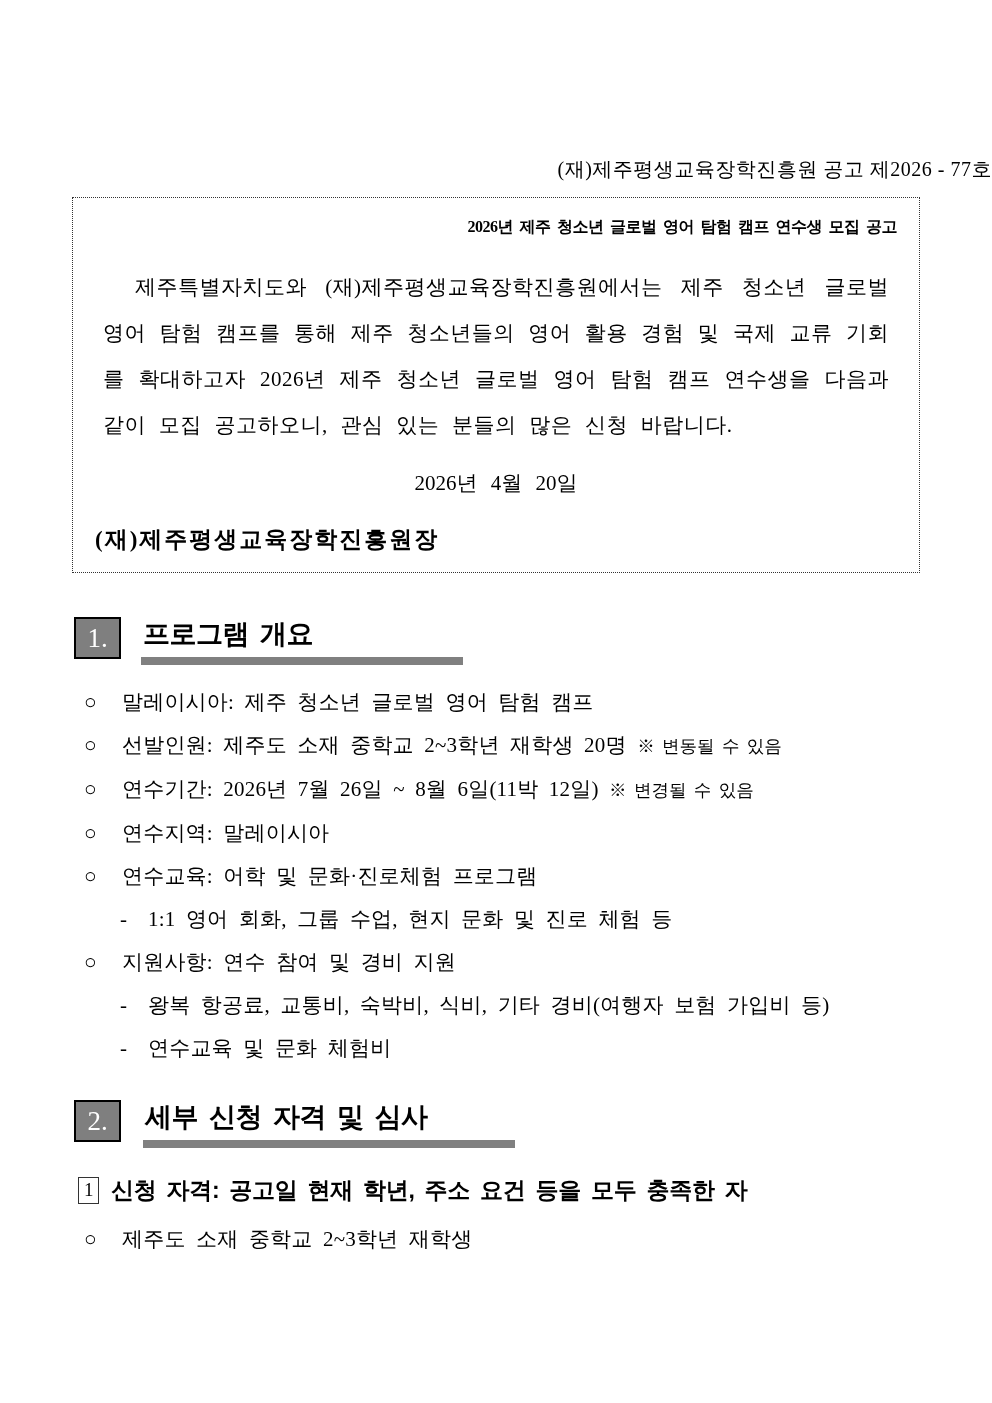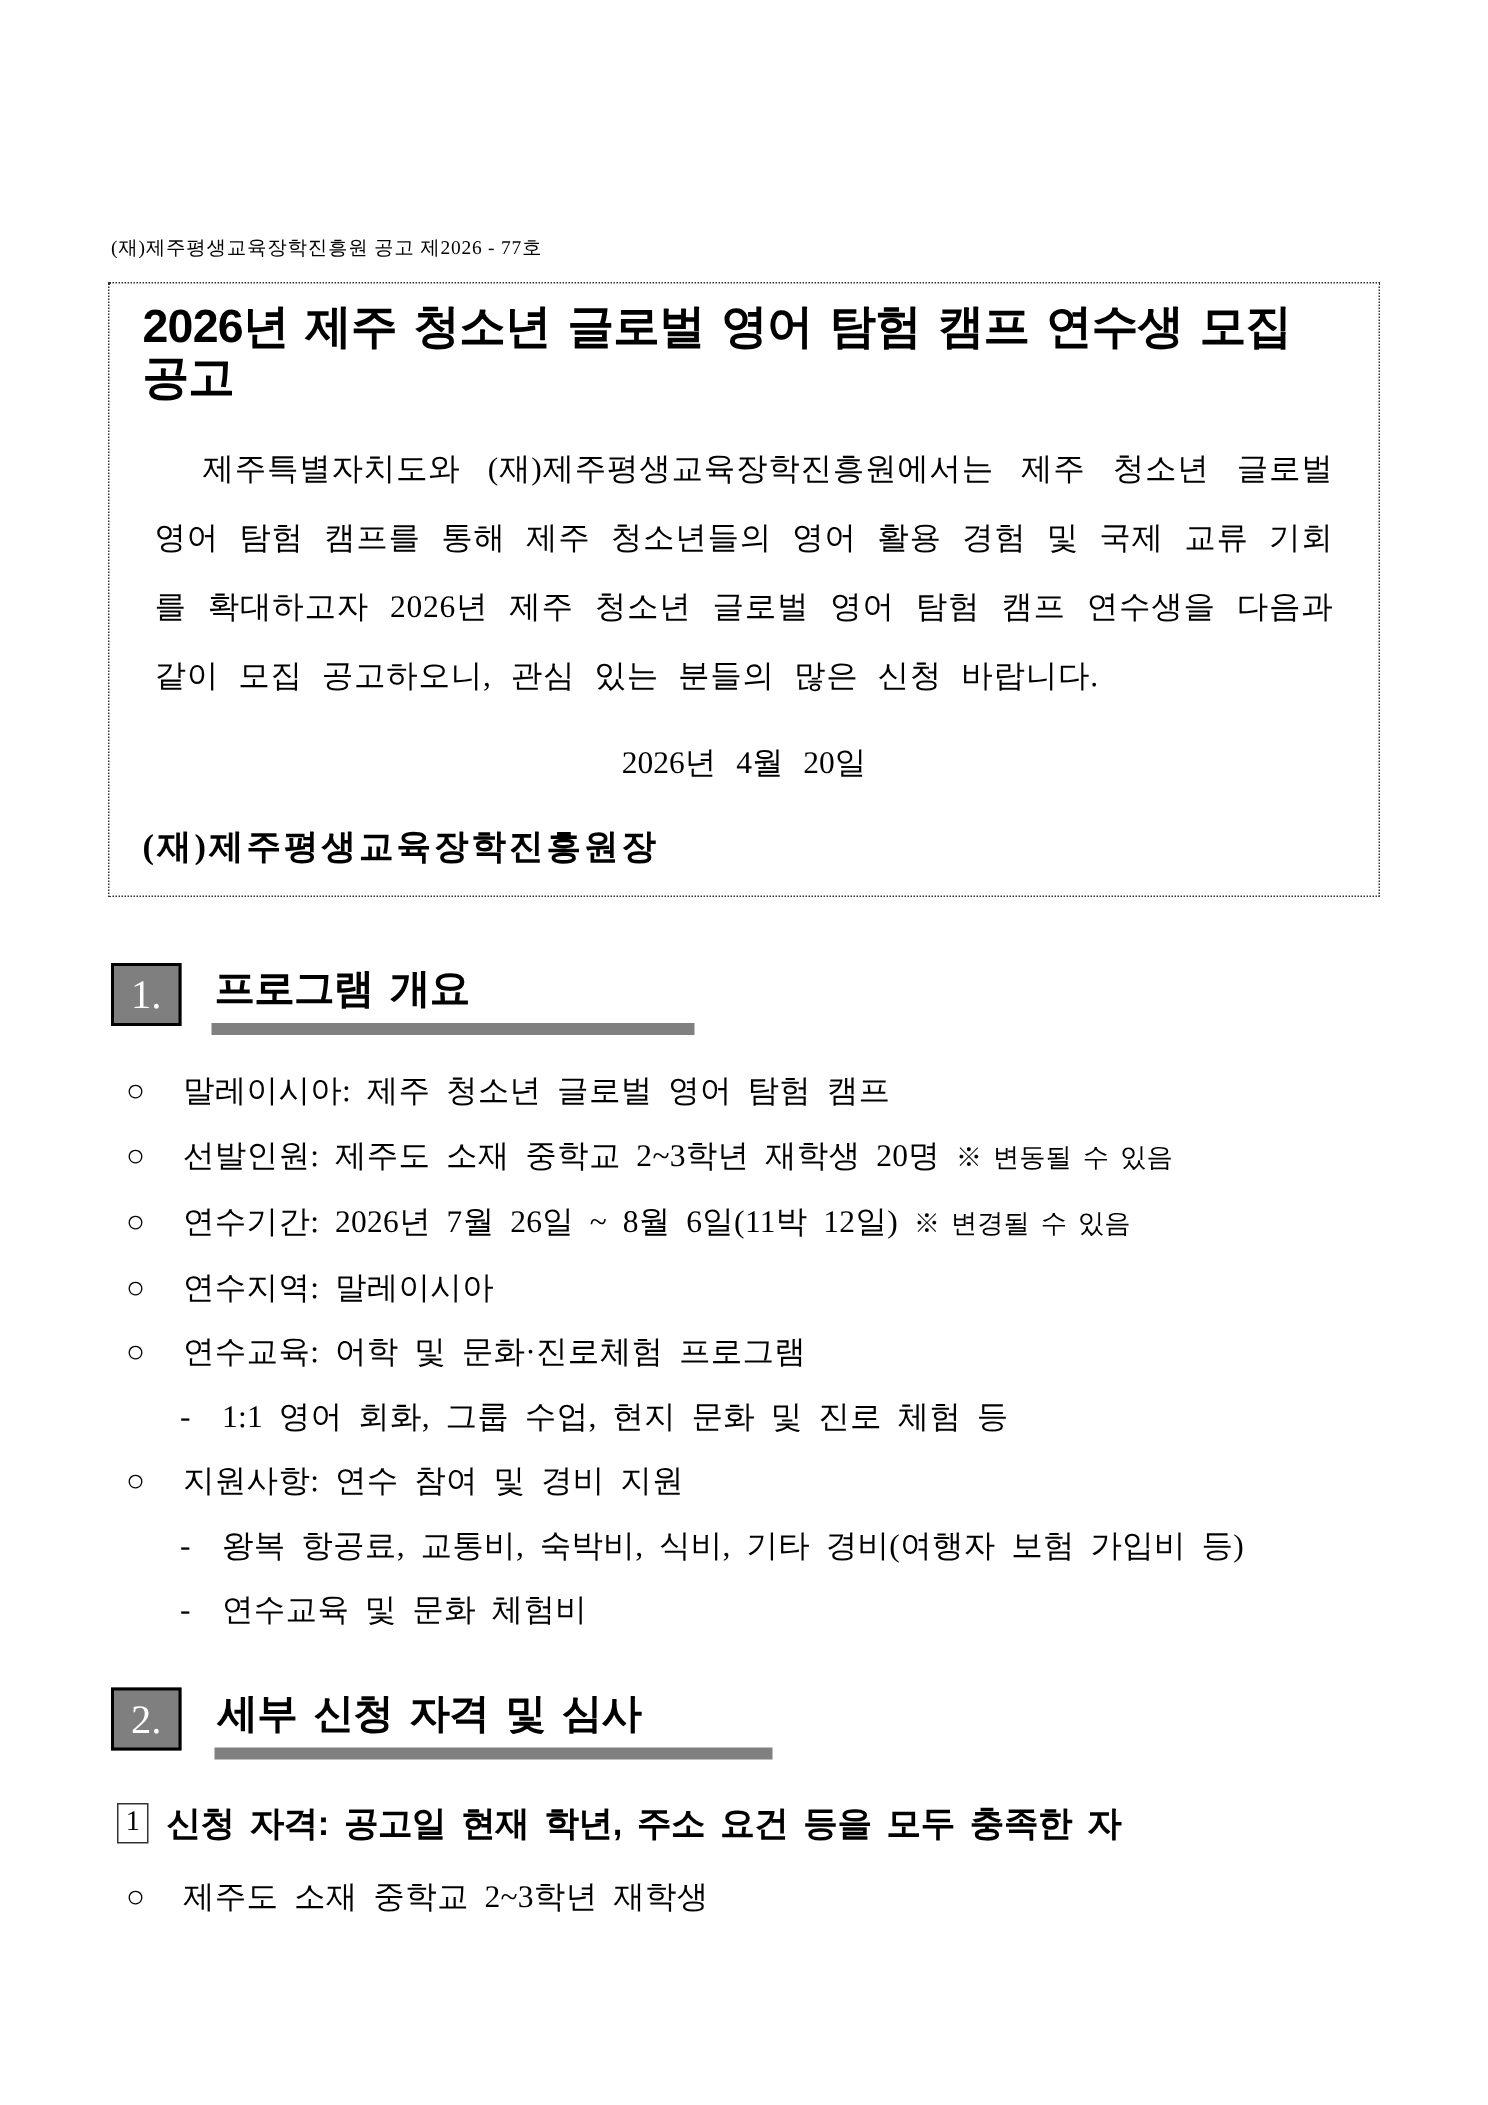--- a/index.html
+++ b/index.html
@@ -6,33 +6,33 @@
   body {
     width: 992px; height: 1403px;
     background: #ffffff; color: #000000;
     font-family: "Liberation Serif", "DejaVu Serif", serif;
     position: relative; overflow: hidden;
   }
   .page { position: relative; width: 992px; height: 1403px; }
 
   .notice-no {
     margin: 156px 0 0 74px;
-    font-size: 13px; letter-spacing: 0.5px;
+    font-size: 20px; letter-spacing: 0.5px; text-align: right;
   }
 
   .notice-box {
     box-sizing: border-box;
     width: 848px; margin: 14px auto 0;
     border: 1px dotted #333;
     padding: 10px 22px 14px;
   }
   .notice-title {
-    font-family: Liberation Sans, sans-serif;
-    font-weight: bold; font-size: 31px; line-height: 34px;
-    text-align: left; margin-top: 2px; letter-spacing: -0.5px;
+    font-family: Liberation Serif, serif;
+    font-weight: bold; font-size: 16px; line-height: 34px;
+    text-align: right; margin-top: 2px; letter-spacing: -0.5px;
     word-spacing: 3px;
   }
   .notice-body {
     margin: 20px 8px 0; font-size: 21px; line-height: 46px;
     text-align: justify; text-indent: 32px; word-spacing: 7px;
     letter-spacing: 0.5px;
   }
   .notice-date {
     margin-top: 18px; font-size: 21px; line-height: 34px;
     text-align: center; word-spacing: 8px;

